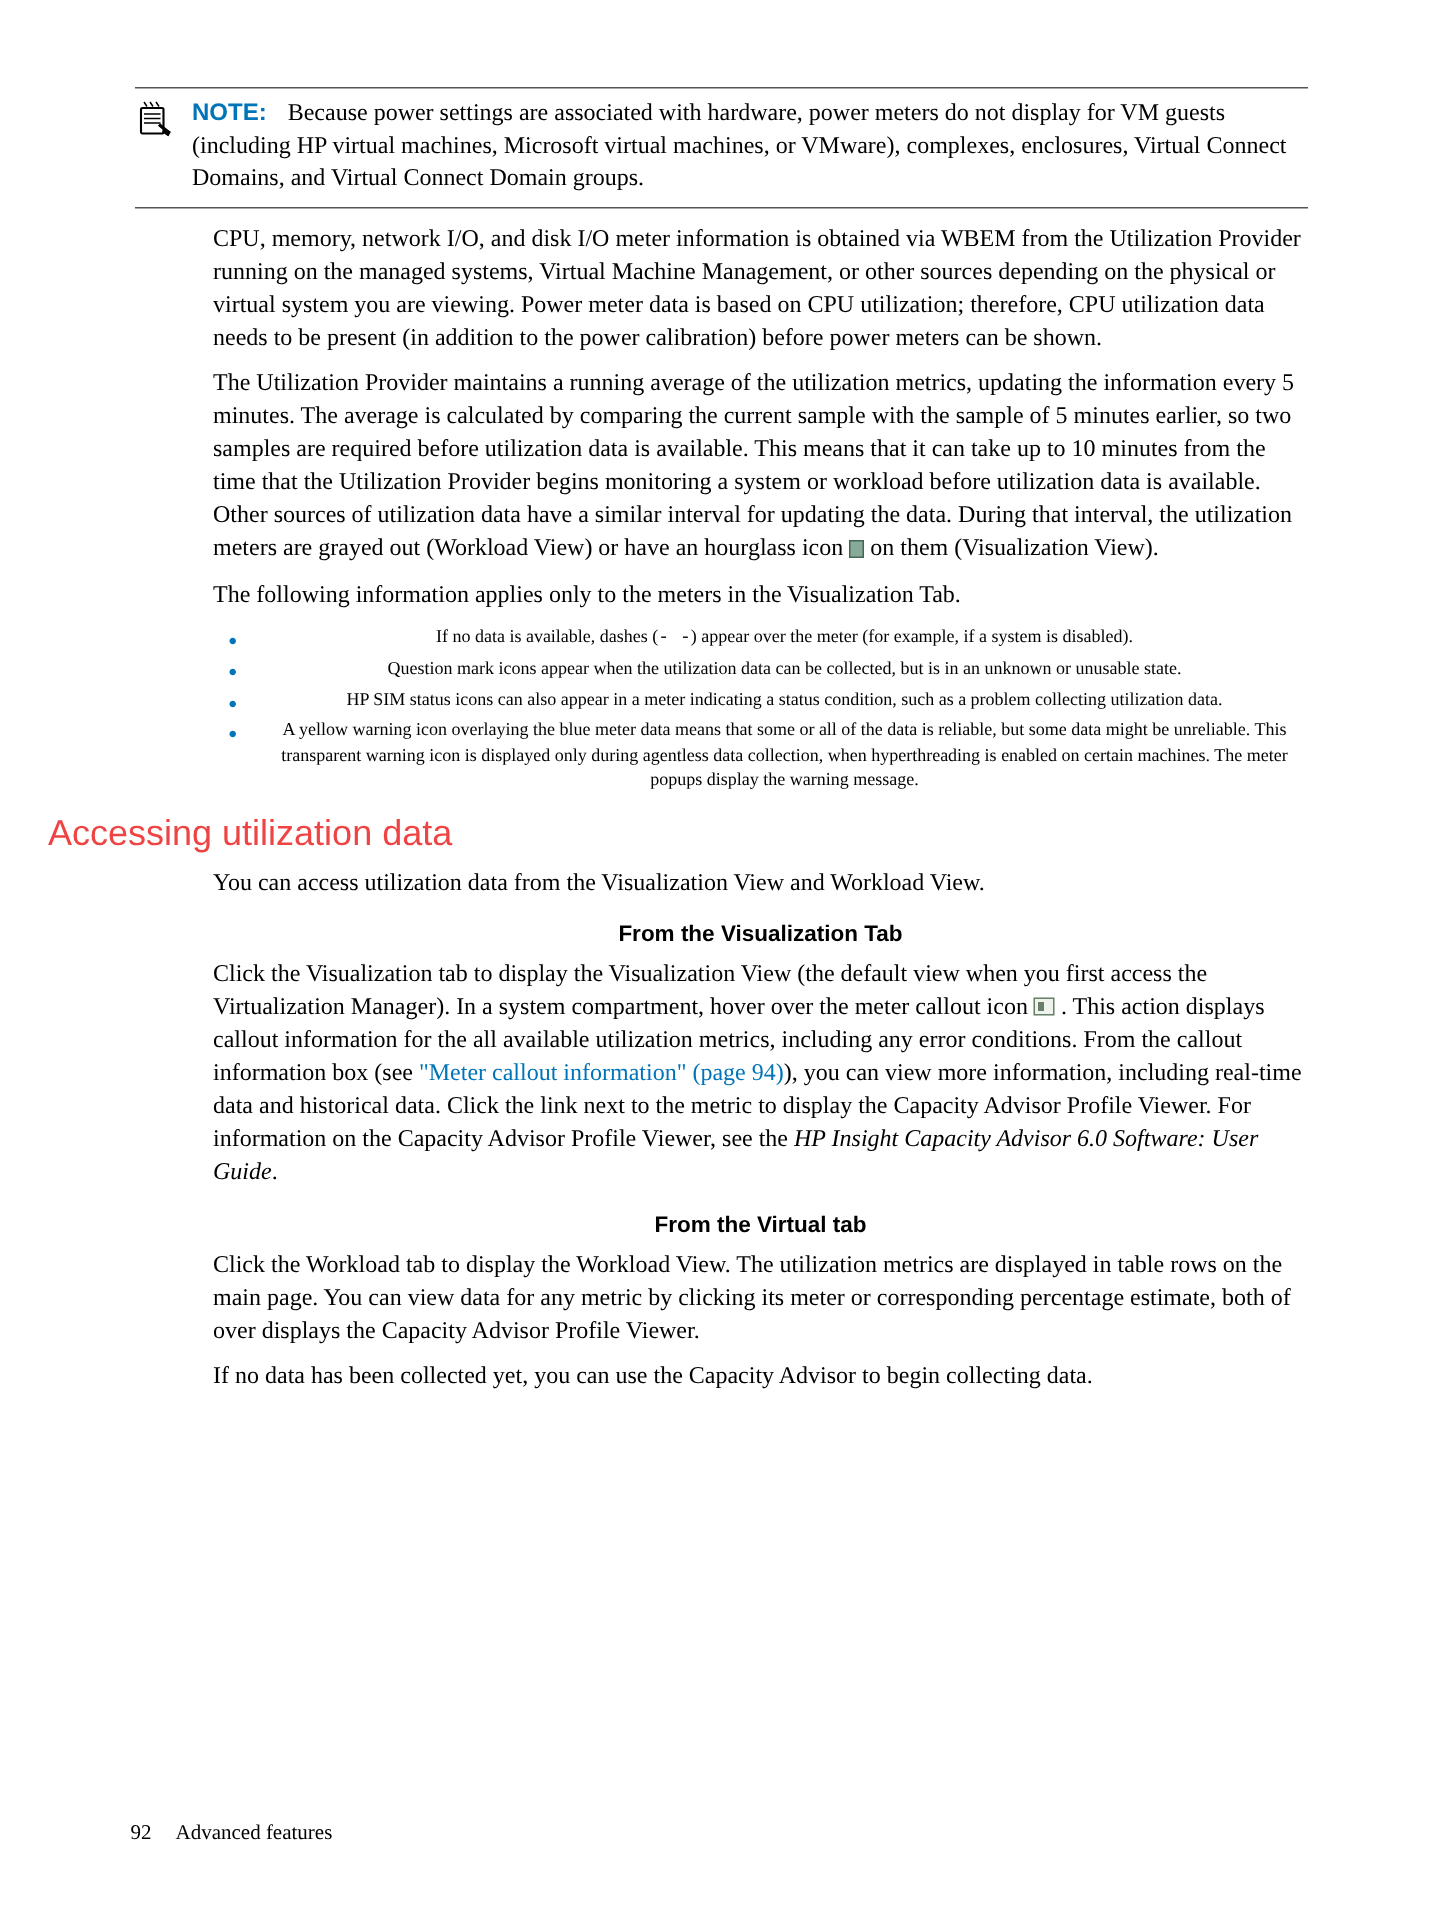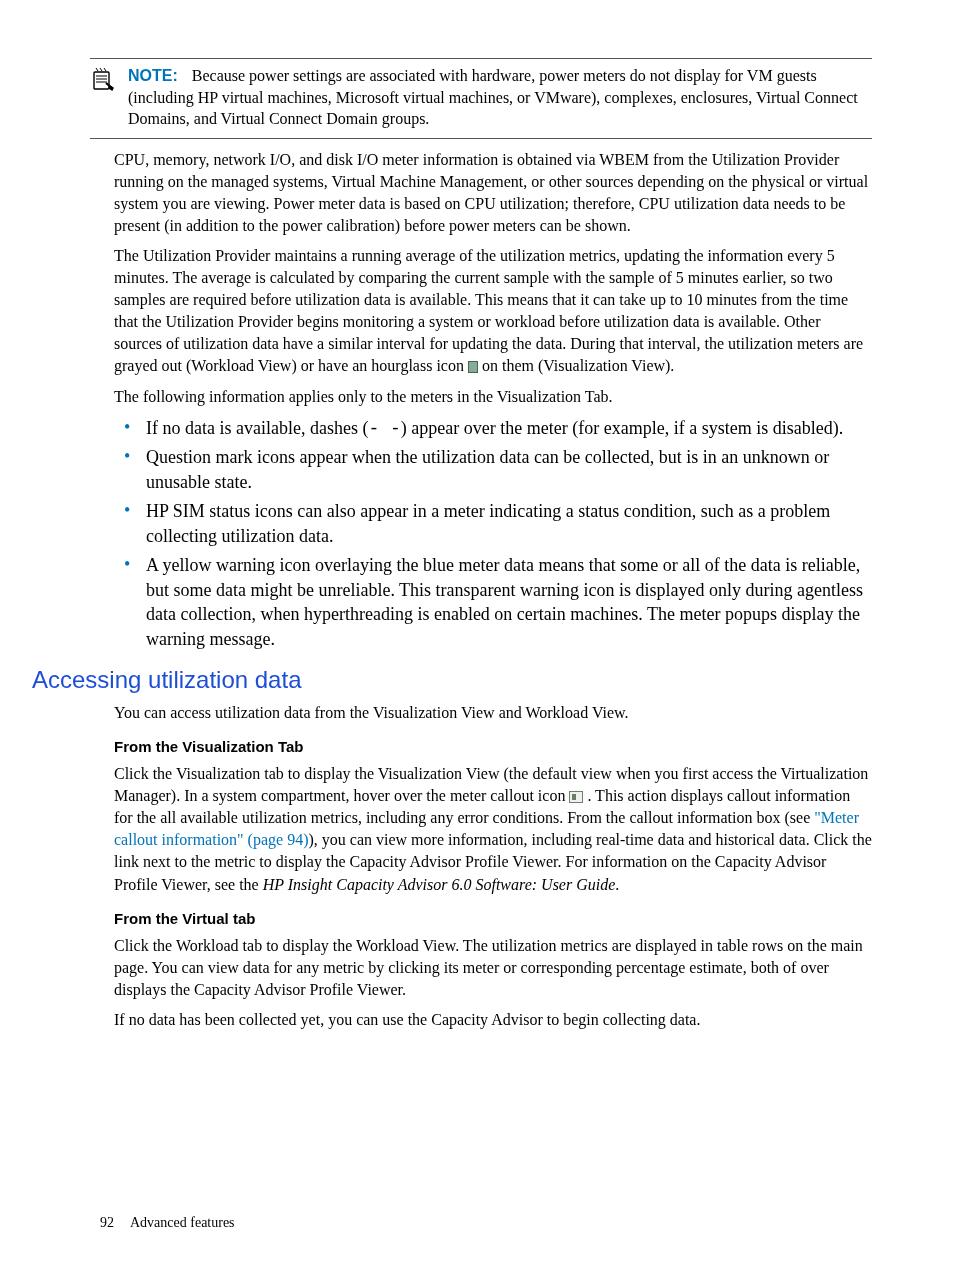--- a/index.html
+++ b/index.html
@@ -28,79 +28,81 @@
   .note-icon {
     width: 38px;
     flex-shrink: 0;
     padding-top: 2px;
     padding-left: 0;
   }
   .note-icon svg { width: 24px; height: 24px; }
   .note-body { flex: 1; }
   .note-body p { margin: 0; line-height: 1.35; font-size: 16px; }
   .note-label { font-family: Arial, Helvetica, sans-serif; font-weight: bold; color: #0074b8; margin-right: 14px; }
-  .indented { margin-left: 24px; }
+  .indented { margin-left: 52px; }
   .body-p { margin: 8px 0; line-height: 1.38; font-size: 16px; }
   .hourglass {
     display: inline-block;
     width: 10px; height: 12px;
     background: #8a9; border: 1px solid #465;
     vertical-align: middle; position: relative; top:-1px;
     box-sizing: border-box;
   }
   ul.bullets {
     list-style: none;
     margin: 4px 0 14px 0;
     padding: 0;
   }
   ul.bullets li {
     position: relative;
     padding-left: 32px;
     margin: 4px 0;
     line-height: 1.38;
-    font-size: 18px;
+    font-size: 12px;
+    text-align: center;
   }
   ul.bullets li::before {
     content: "•";
     position: absolute;
     left: 10px;
     top: 0;
     color: #0074b8;
     font-size: 18px;
     line-height: 1.3;
   }
   .mono { font-family: 'Courier New', monospace; }
   .h2 {
     font-family: Arial, Helvetica, sans-serif;
     font-weight: normal;
-    color: #1d4ed8;
+    color: #ef4444;
     font-size: 24px;
     margin: 14px 0 6px -58px;
   }
   .h3 {
     font-family: Arial, Helvetica, sans-serif;
     font-weight: bold;
     font-size: 15px;
     margin: 14px 0 4px 0;
+    text-align: center;
   }
   .link { color: #0074b8; }
   .italic { font-style: italic; }
   .callout-ico {
     display: inline-block; width: 14px; height: 12px;
     border: 1px solid #6a7f6a; background: #eef3ee;
     vertical-align: middle; position: relative; top:-1px;
     box-sizing: border-box;
   }
   .callout-ico::after {
     content: ""; position: absolute; left: 2px; top: 2px;
     width: 4px; height: 6px; background: #6a7f6a;
   }
   .footer {
     position: absolute;
-    left: 100px;
+    left: 87px;
     bottom: 40px;
     font-size: 14px;
     font-family: Georgia, 'Times New Roman', serif;
   }
   .footer .pn { margin-right: 16px; }
 </style>
 </head>
 <body>
 
 <div class="page">

